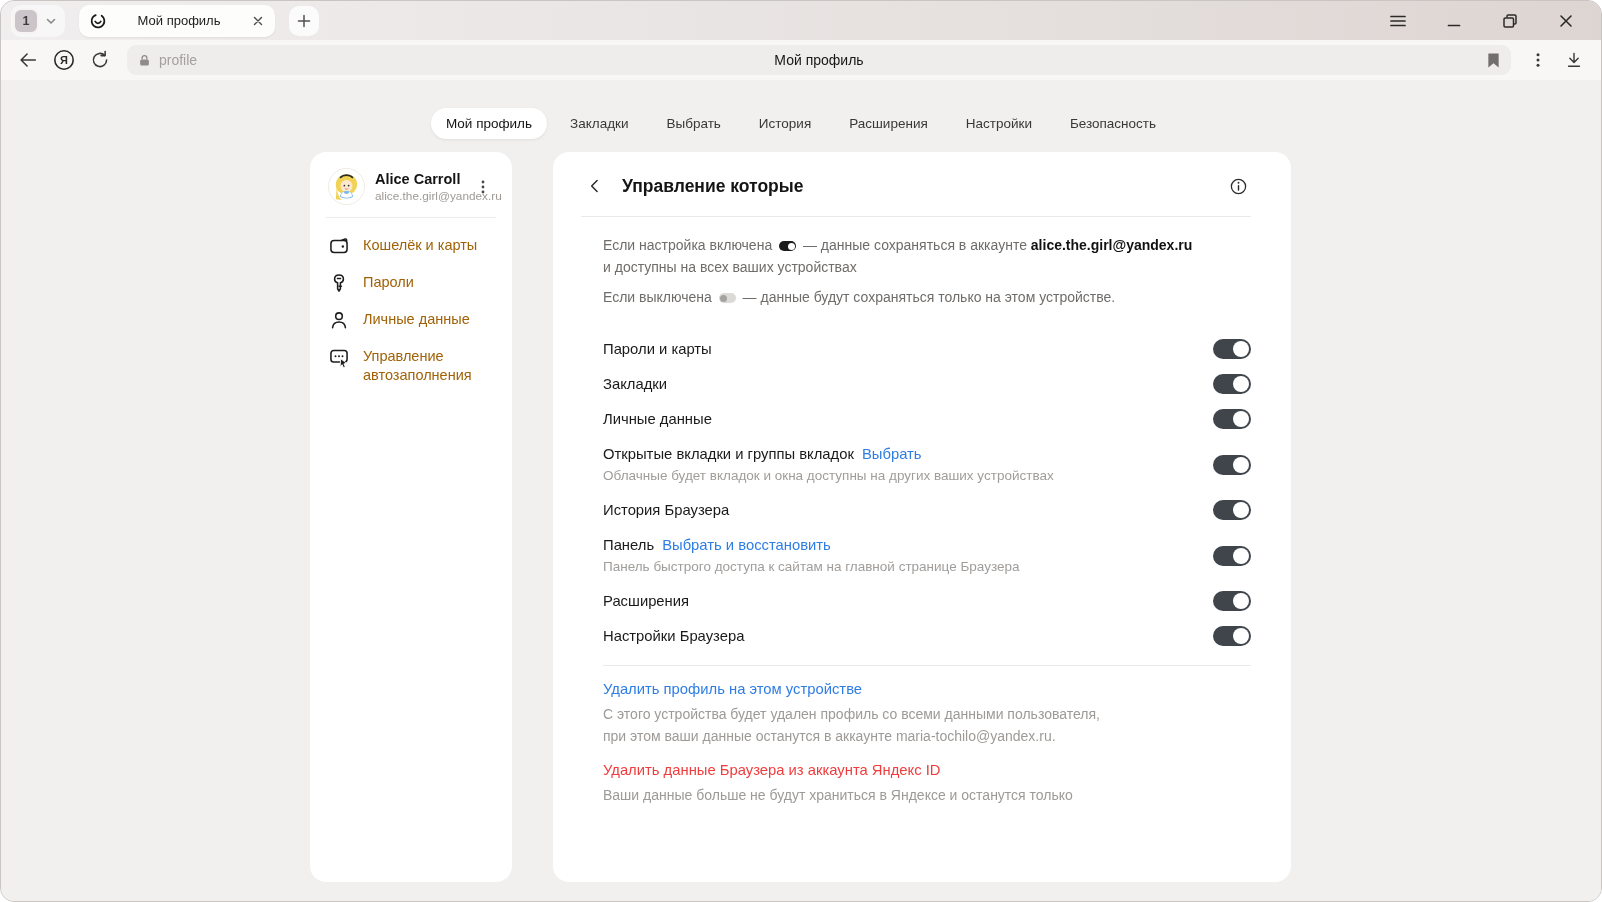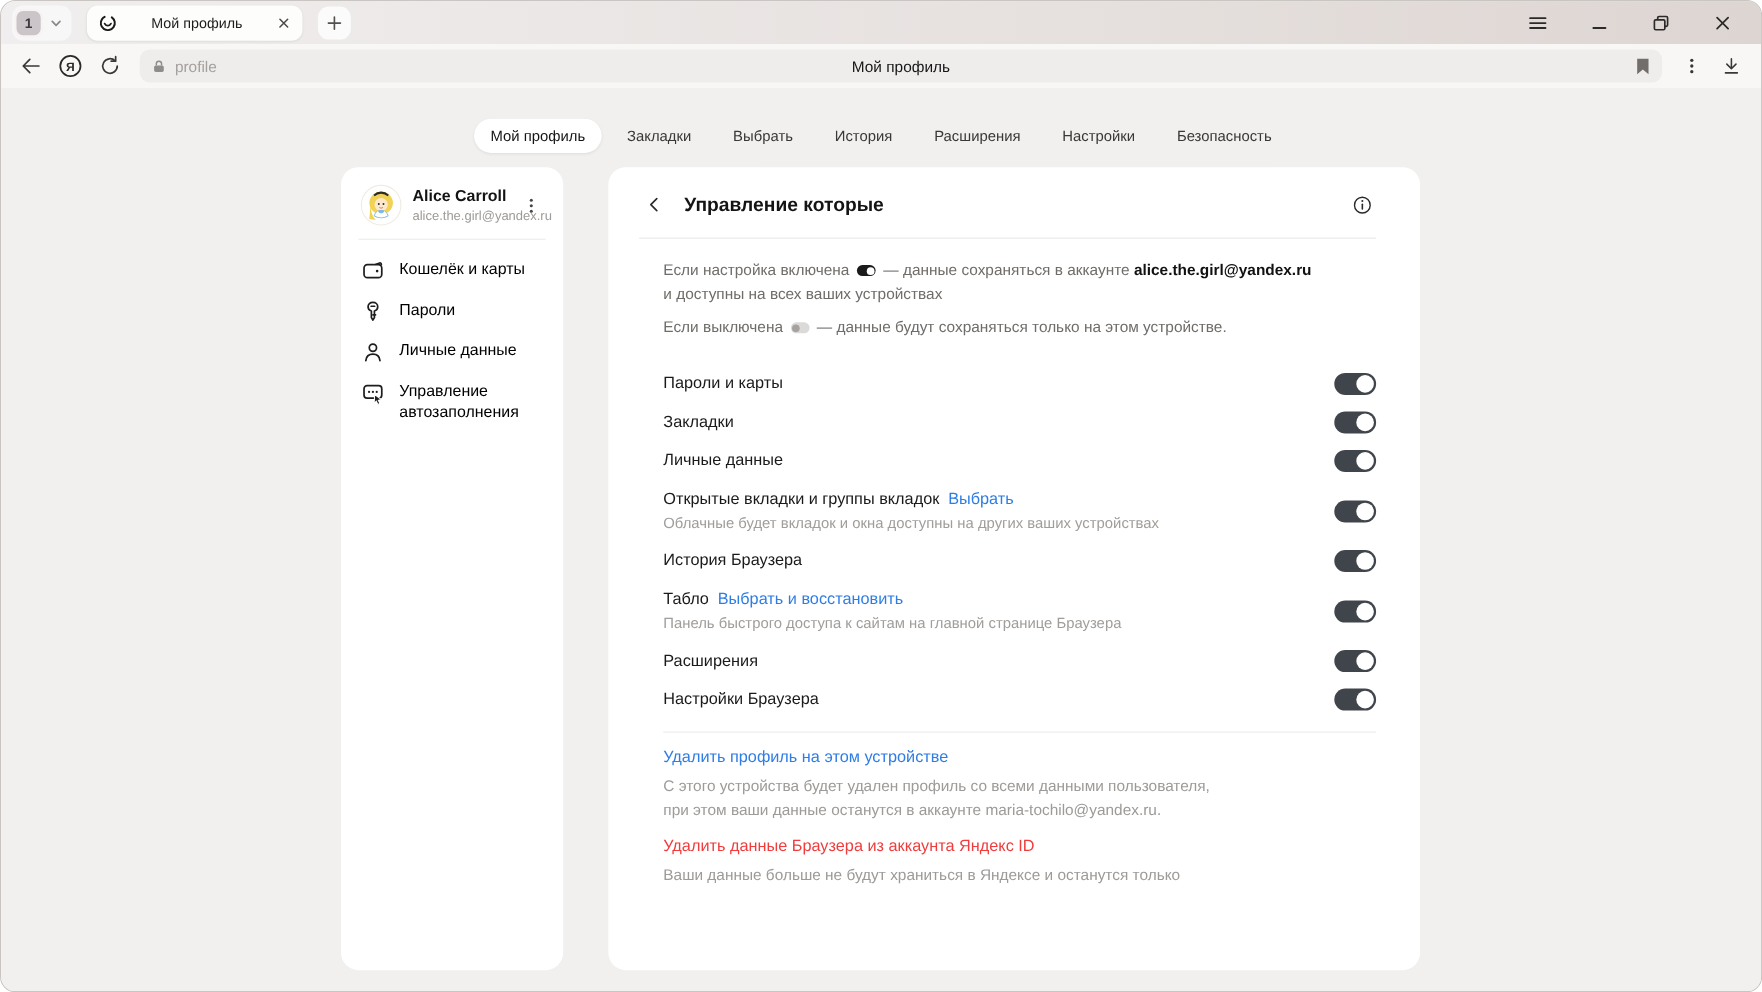--- a/index.html
+++ b/index.html
@@ -62,21 +62,21 @@
   .sidebar { left:309px; width:202px; padding:14px 16px; }
   .profile-row { display:flex; align-items:center; gap:10px; padding:2px 2px 12px 2px; border-bottom:1px solid #ececea; }
   .avatar { width:37px; height:37px; border-radius:50%; background:#fff; border:1px solid #f0eae2; flex:none; overflow:hidden; }
   .profile-meta { flex:1; min-width:0; }
   .profile-name { font-size:14.5px; font-weight:700; color:#141414; }
   .profile-email { font-size:11.8px; color:#9d9a97; margin-top:2px; white-space:nowrap; }
   .profile-kebab { width:22px; height:26px; display:flex; align-items:center; justify-content:center; cursor:pointer; }
   .side-menu { padding-top:10px; }
   .side-item { display:flex; gap:13px; padding:8px 2px; align-items:flex-start; cursor:pointer; border-radius:8px; }
   .side-item .ic { width:22px; height:22px; flex:none; margin-top:-1px; }
-  .side-item .lbl { font-size:14.5px; color:#000000; line-height:19px; max-width:142px; }
+  .side-item .lbl { font-size:14.5px; color:#a16207; line-height:19px; max-width:142px; }
 
   
   .main { left:552px; width:738px; padding:18px 40px 0 28px; }
   .main-header { display:flex; align-items:center; gap:6px; height:32px; }
   .back-btn { width:28px; height:28px; display:flex; align-items:center; justify-content:center; cursor:pointer; border-radius:6px; }
   .main-title { font-size:17.5px; font-weight:700; color:#141414; margin-left:7px; }
   .info-btn { margin-left:auto; width:26px; height:26px; display:flex; align-items:center; justify-content:center; cursor:pointer; }
   .hr { border:none; border-top:1px solid #ebe9e7; margin:14px 0 0 0; }
   .content-pad { padding-left:22px; }
 
@@ -359,21 +359,21 @@
               <div class="row-desc">Облачные будет вкладок и окна доступны на других ваших устройствах</div>
             </div>
             <div class="switch"></div>
           </div>
           <div class="toggle-row">
             <div class="texts"><span class="row-label">История Браузера</span></div>
             <div class="switch"></div>
           </div>
           <div class="toggle-row">
             <div class="texts">
-              <span class="row-label">Табло</span><span class="row-link">Выбрать и восстановить</span>
+              <span class="row-label">Панель</span><span class="row-link">Выбрать и восстановить</span>
               <div class="row-desc">Панель быстрого доступа к сайтам на главной странице Браузера</div>
             </div>
             <div class="switch"></div>
           </div>
           <div class="toggle-row">
             <div class="texts"><span class="row-label">Расширения</span></div>
             <div class="switch"></div>
           </div>
           <div class="toggle-row">
             <div class="texts"><span class="row-label">Настройки Браузера</span></div>

